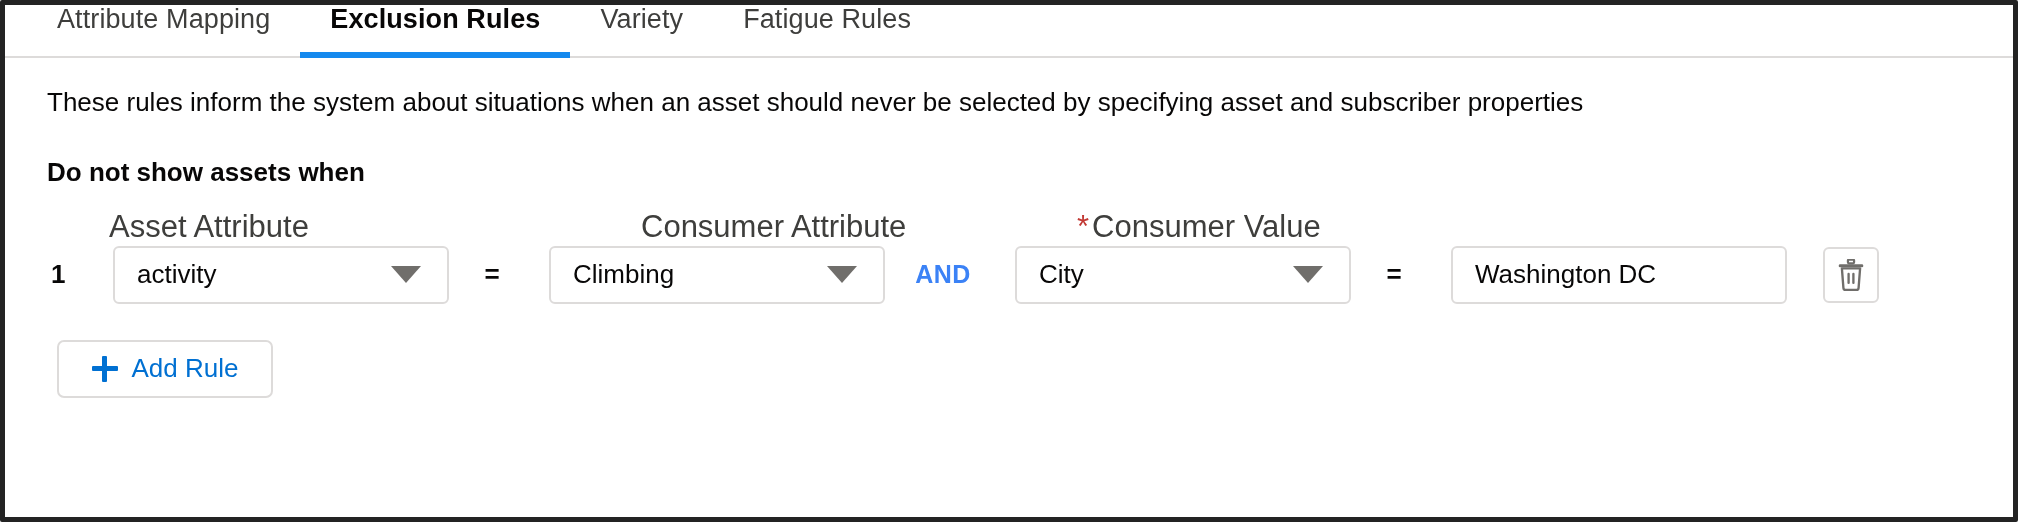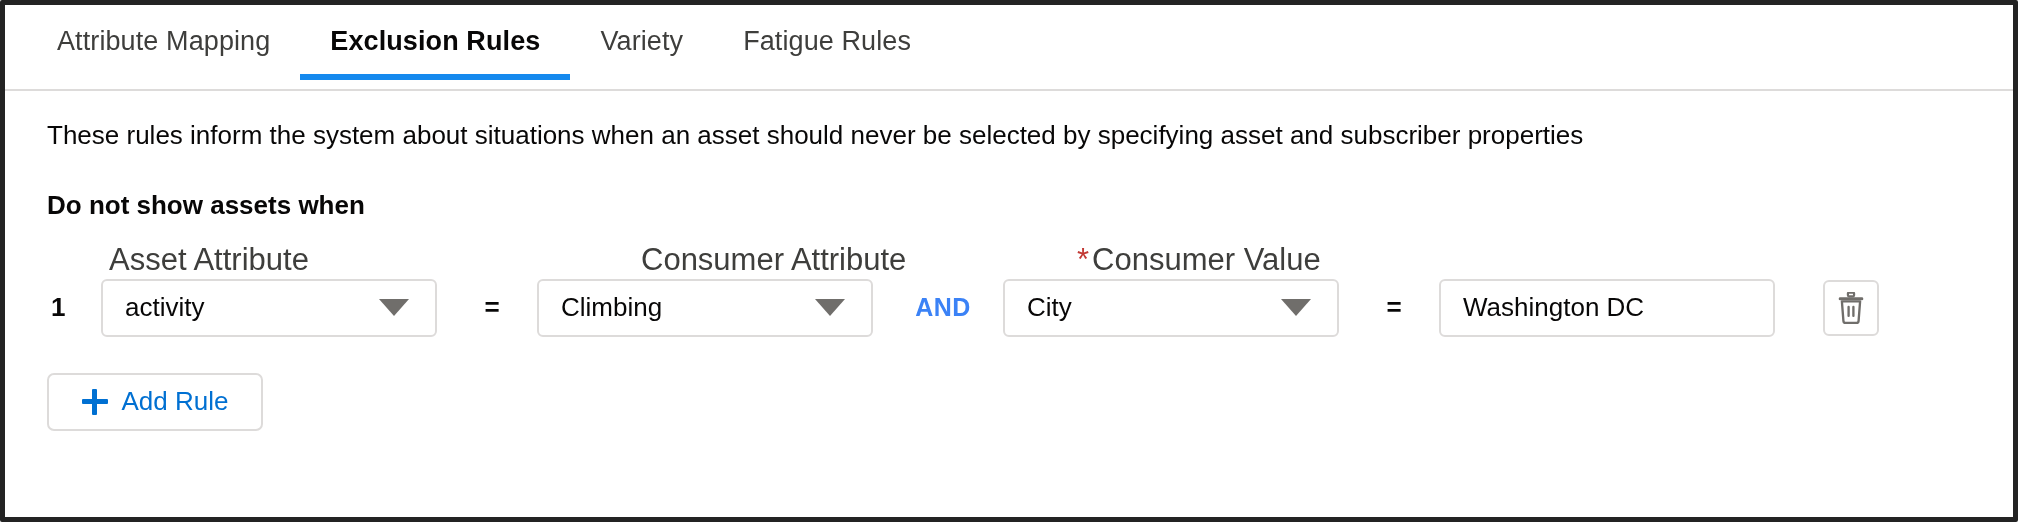--- a/index.html
+++ b/index.html
@@ -22,25 +22,25 @@
     box-sizing: border-box;
     background: #ffffff;
     border: 5px solid #232323;
     border-radius: 2px;
     overflow: hidden;
   }
 
   
   .tabbar {
     position: relative;
-    height: 86px;
+    height: 53px;
     box-sizing: border-box;
     border-bottom: 2px solid #dddbda;
     display: flex;
-    align-items: flex-start;
+    align-items: flex-end;
     padding-left: 22px;
   }
   .tab {
     position: relative;
     height: 73px;
     display: flex;
     align-items: center;
     padding: 0 30px;
     font-size: 27px;
     color: #3e3e3c;
@@ -128,21 +128,21 @@
   .req-star {
     color: #c23934;
     margin-right: 3px;
   }
 
   .combobox,
   .textinput {
     position: relative;
     box-sizing: border-box;
     height: 58px;
-    margin-left: 12px;
+    margin-left: 24px;
     width: 336px;
     background: #ffffff;
     border: 2px solid #dddbda;
     border-radius: 6px;
     display: flex;
     align-items: center;
     padding: 0 26px 0 22px;
     font-size: 26px;
     color: #080707;
     cursor: pointer;
@@ -195,21 +195,21 @@
     justify-content: center;
     cursor: pointer;
     padding: 0;
   }
   .delete-btn svg { display: block; }
 
   
   .add-rule {
     box-sizing: border-box;
     margin-top: 34px;
-    margin-left: 0;
+    margin-left: 10px;
     height: 58px;
     width: 216px;
     background: #ffffff;
     border: 2px solid #dddbda;
     border-radius: 7px;
     display: inline-flex;
     align-items: center;
     justify-content: center;
     gap: 14px;
     font-size: 26px;

